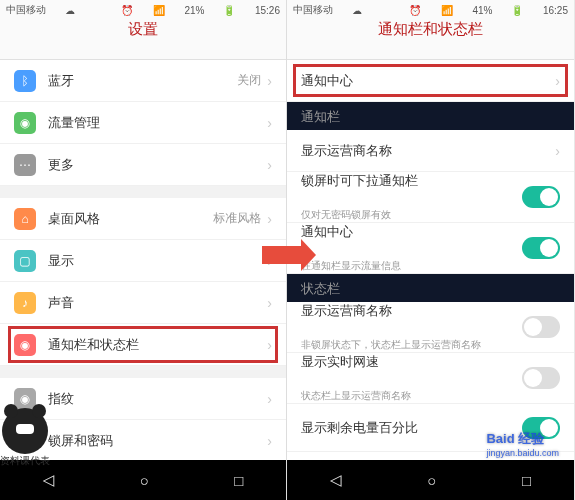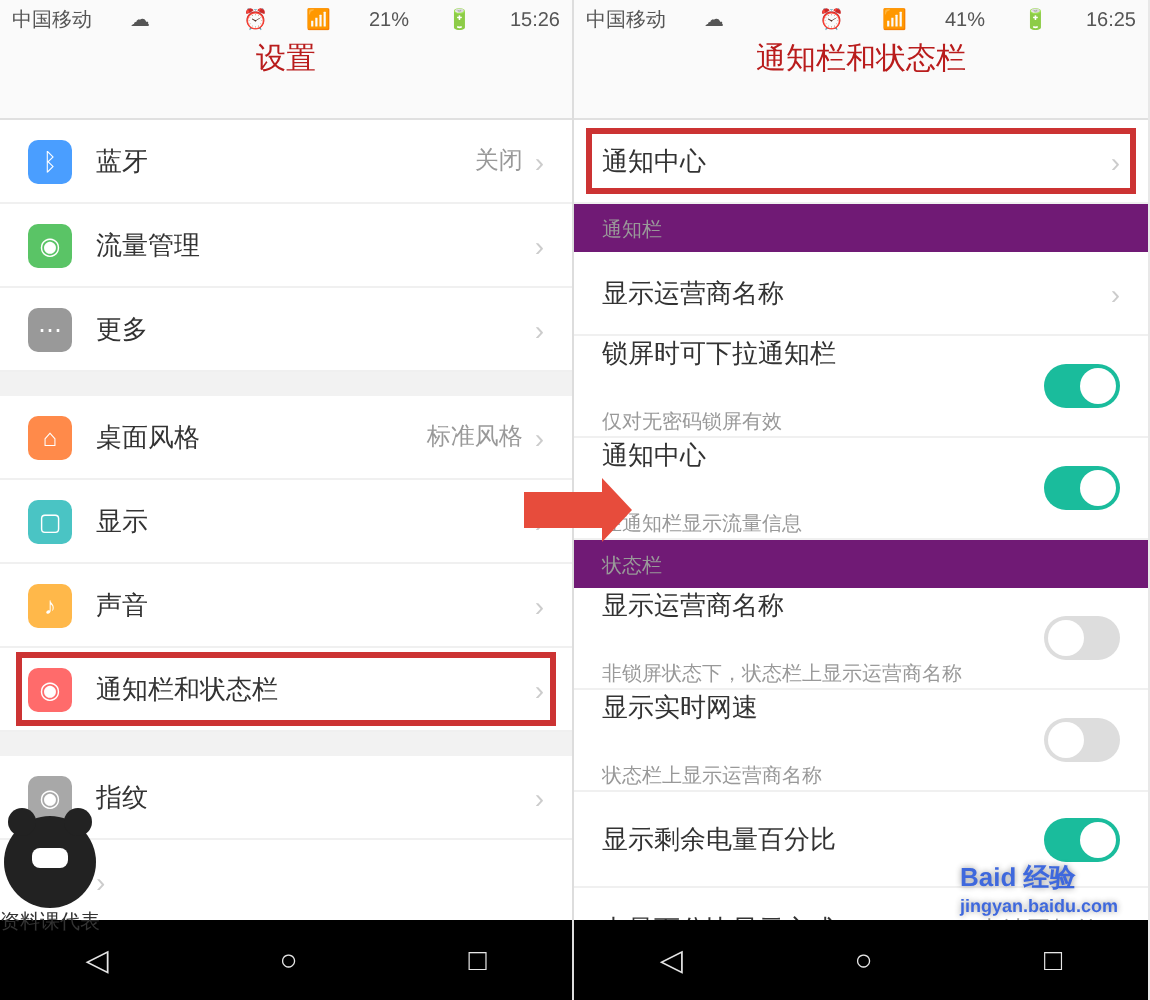--- a/index.html
+++ b/index.html
@@ -5,21 +5,21 @@
 *{margin:0;padding:0;box-sizing:border-box;font-family:-apple-system,"Helvetica Neue",Arial,sans-serif}
 body{background:#e8e8e8;width:575px;height:500px;position:relative;overflow:hidden}
 .phones{display:flex;gap:0;height:100%}
 .phone{width:287px;background:#f2f2f2;display:flex;flex-direction:column;border-right:1px solid #ddd}
 .phone:last-child{border-right:none}
 .statusbar{height:20px;background:#fafafa;display:flex;align-items:center;justify-content:space-between;padding:0 6px;font-size:10px;color:#555}
 .sb-left,.sb-right{display:flex;align-items:center;gap:19px}
 .header{height:40px;background:#fafafa;display:flex;align-items:flex-start;justify-content:center;font-size:15px;color:#b91c1c;border-bottom:1px solid #e0e0e0}
 .list{flex:1;overflow:hidden}
 .section-gap{height:12px;background:#f2f2f2}
-.section-label{padding:6px 14px 4px;font-size:10px;color:#999;background:#701a75}
+.section-label{padding:6px 14px 4px;font-size:13px;color:#999;background:#0f172a}
 .item{background:#fff;display:flex;align-items:center;padding:0 14px;border-bottom:1px solid #f0f0f0;position:relative;min-height:42px}
 .item.tall{min-height:48px}
 .item:last-child{border-bottom:none}
 .item-icon{width:22px;height:22px;border-radius:5px;margin-right:12px;display:flex;align-items:center;justify-content:center;font-size:12px;color:#fff;flex-shrink:0}
 .item-body{flex:1;display:flex;flex-direction:column;justify-content:flex-start;min-width:0}
 .item-label{font-size:13px;color:#333;white-space:nowrap;overflow:hidden;text-overflow:ellipsis}
 .item-sub{font-size:10px;color:#999;margin-top:18px;white-space:nowrap;overflow:hidden;text-overflow:ellipsis}
 .item-value{font-size:12px;color:#999;margin-right:6px}
 .chevron{color:#ccc;font-size:14px}
 .toggle{width:38px;height:22px;border-radius:11px;position:relative;flex-shrink:0}
@@ -33,21 +33,21 @@
 .arrow-body{width:40px;height:18px;background:#e74c3c;position:relative}
 .arrow-head{position:absolute;right:-14px;top:-7px;width:0;height:0;border-left:15px solid #e74c3c;border-top:16px solid transparent;border-bottom:16px solid transparent}
 .navbar{height:40px;background:#000;display:flex;align-items:center;justify-content:space-around}
 .nav-btn{color:#fff;font-size:15px;opacity:.9}
 .mascot{position:absolute;left:0;bottom:32px;z-index:20;font-size:10px;color:#333;text-align:center}
 .mascot-head{width:46px;height:46px;background:#222;border-radius:50%;position:relative;margin:0 auto}
 .mascot-ear{position:absolute;width:14px;height:14px;background:#222;border-radius:50%;top:-4px}
 .mascot-ear.l{left:2px}.mascot-ear.r{right:2px}
 .mascot-eye{position:absolute;width:18px;height:10px;background:#fff;border-radius:4px;top:16px;left:14px}
 .watermark{position:absolute;right:16px;bottom:42px;z-index:20;color:#1d4ed8;font-size:13px;font-weight:bold;opacity:.85;text-shadow:0 0 3px rgba(0,0,0,.5)}
-.wm-sub{font-size:9px;font-weight:bold}
+.wm-sub{font-size:9px;font-weight:normal}
 .i-bt{background:#4a9eff}.i-data{background:#5ac466}.i-more{background:#999}.i-home{background:#ff8a4a}.i-disp{background:#4ac4c4}.i-sound{background:#ffb84a}.i-notif{background:#ff6b6b}.i-finger{background:#a8a8a8}.i-lock{background:#ffb84a}
 </style>
 </head>
 <body>
 
 <div class="phones">
 <div class="phone">
   <div class="statusbar">
     <div class="sb-left">
           <span>中国移动</span>
@@ -121,20 +121,23 @@
     <div class="section-gap"></div>
     <div class="item">
           <div class="item-icon i-finger">◉</div>
           <div class="item-body">
             <span class="item-label">指纹</span>
           </div>
           <span class="chevron">›</span>
         </div>
     <div class="item">
           <div class="item-icon i-lock">🔒</div>
+          <div class="item-body">
+            <span class="item-label">锁屏和密码</span>
+          </div>
           <span class="chevron">›</span>
         </div>
 
   </div>
   <div class="navbar">
     <span class="nav-btn">◁</span>
     <span class="nav-btn">○</span>
     <span class="nav-btn">□</span>
   </div>
 </div>

